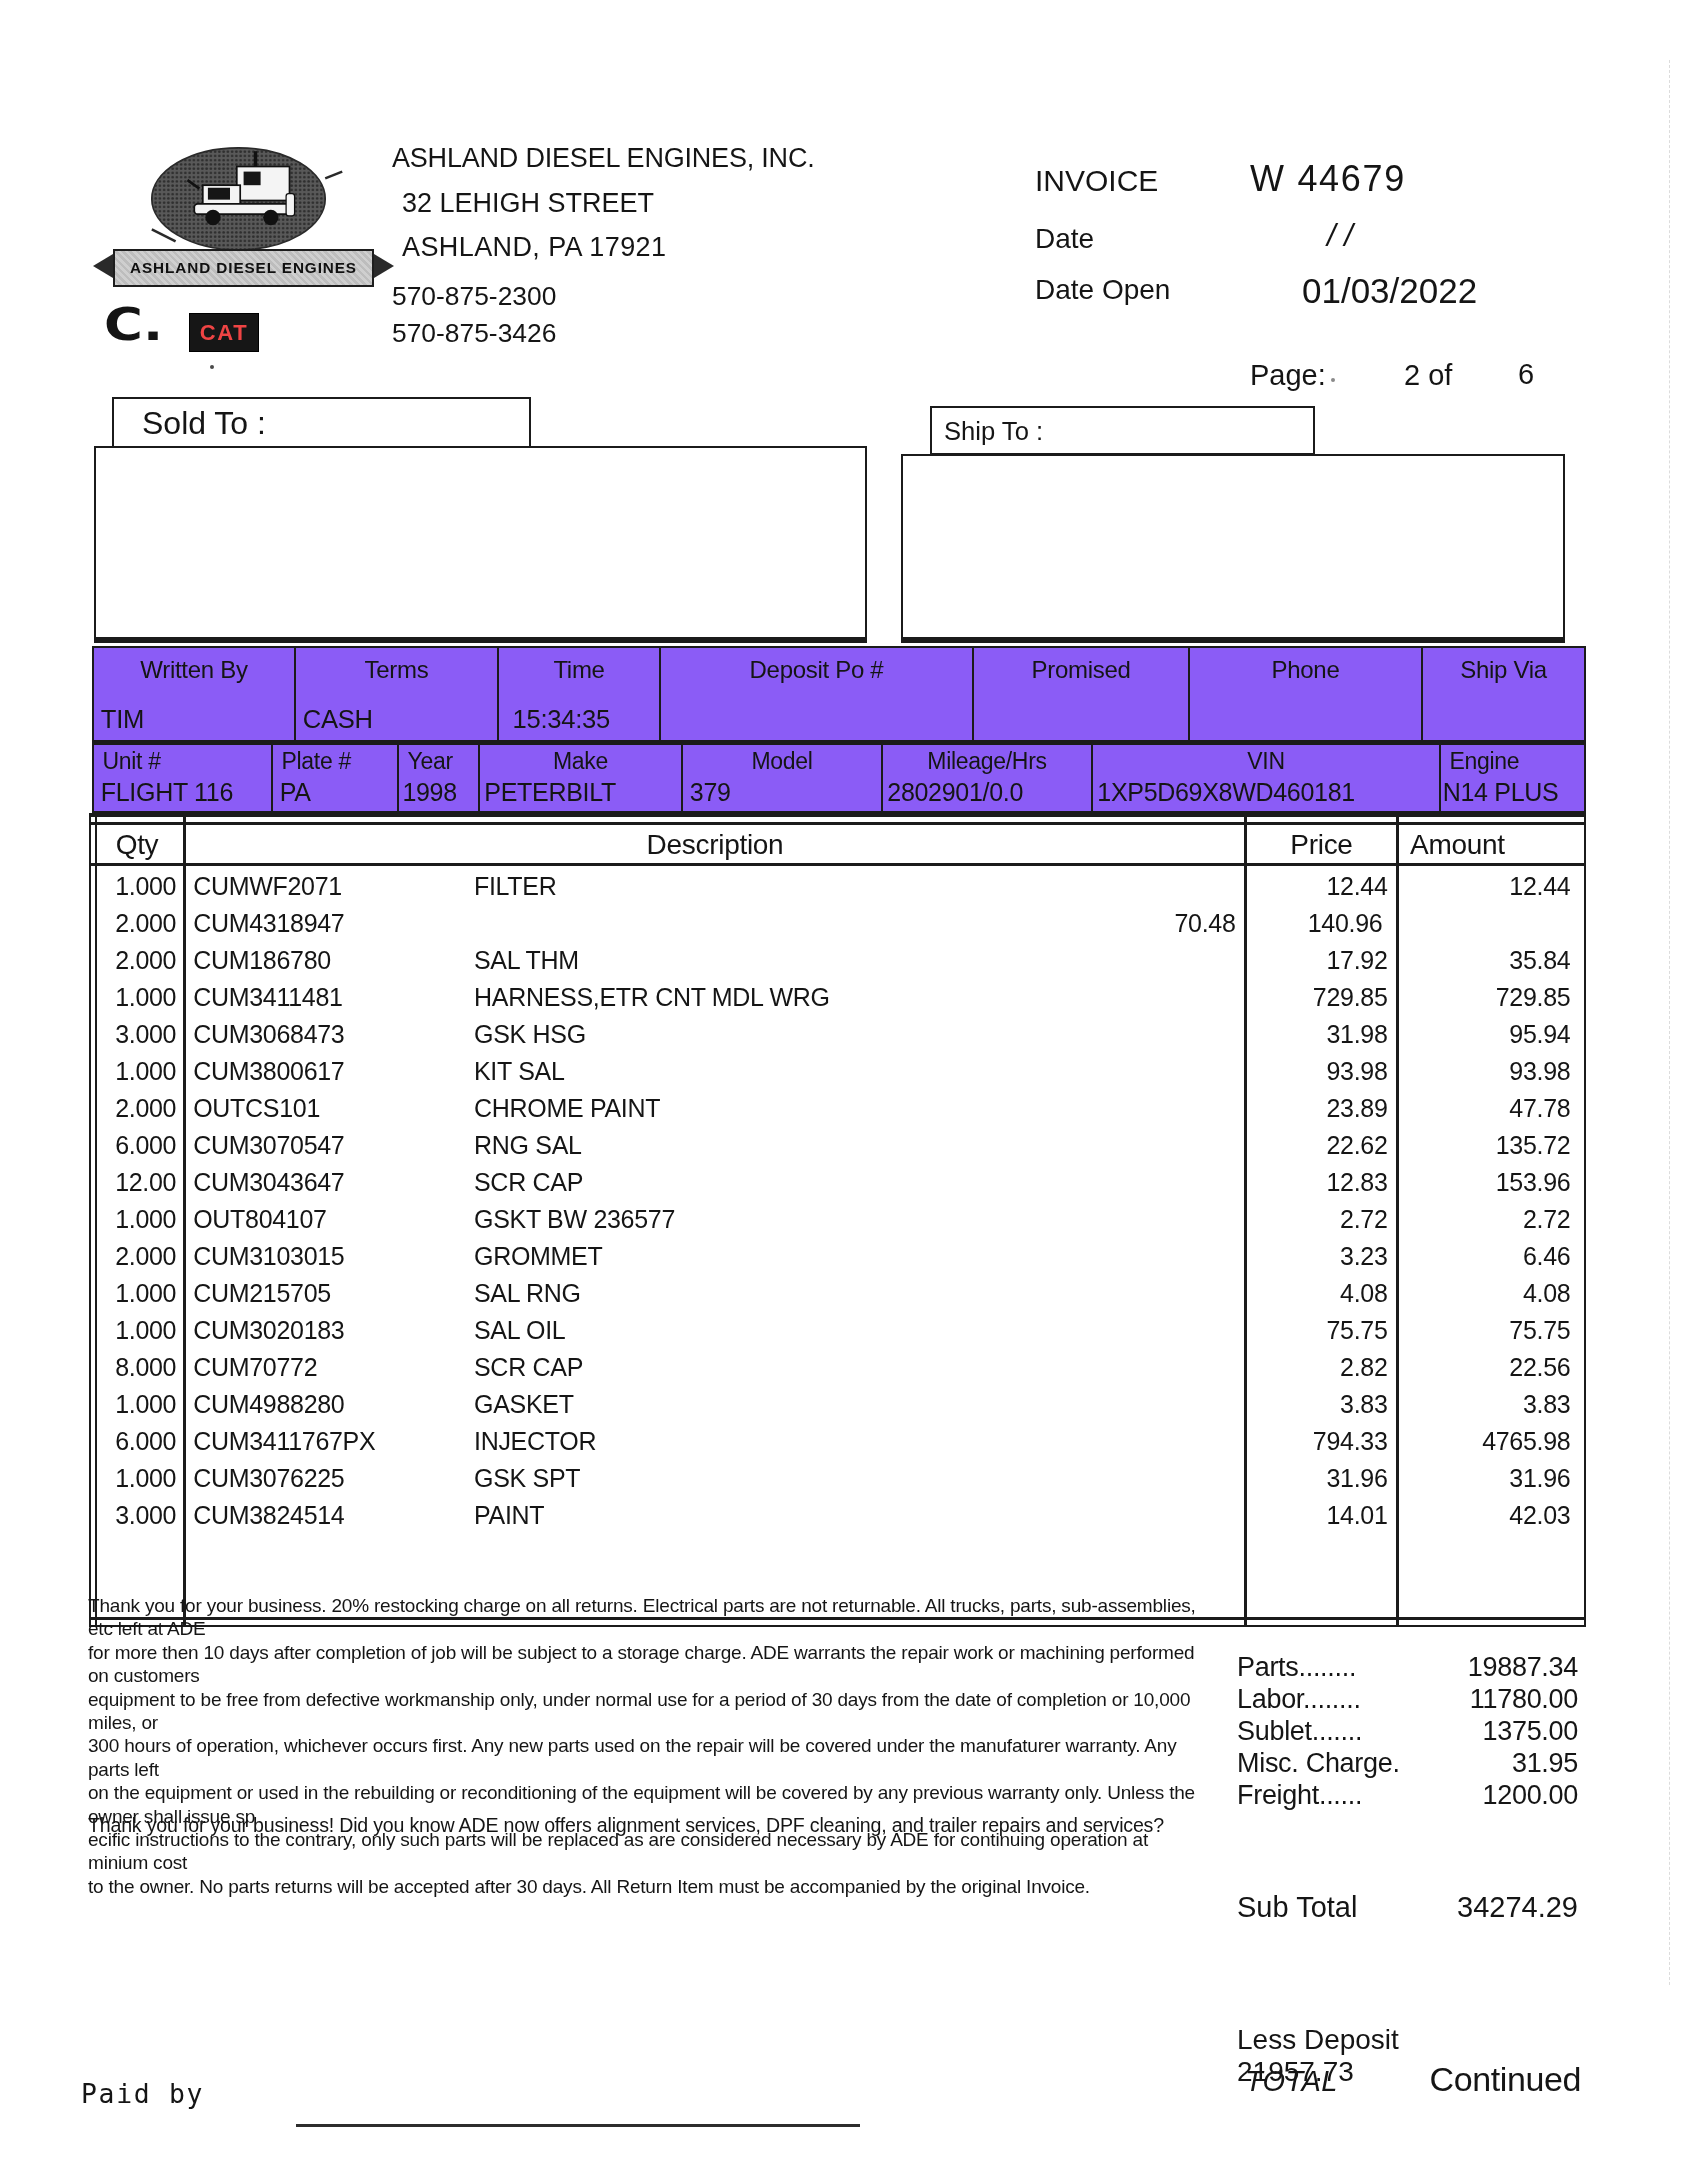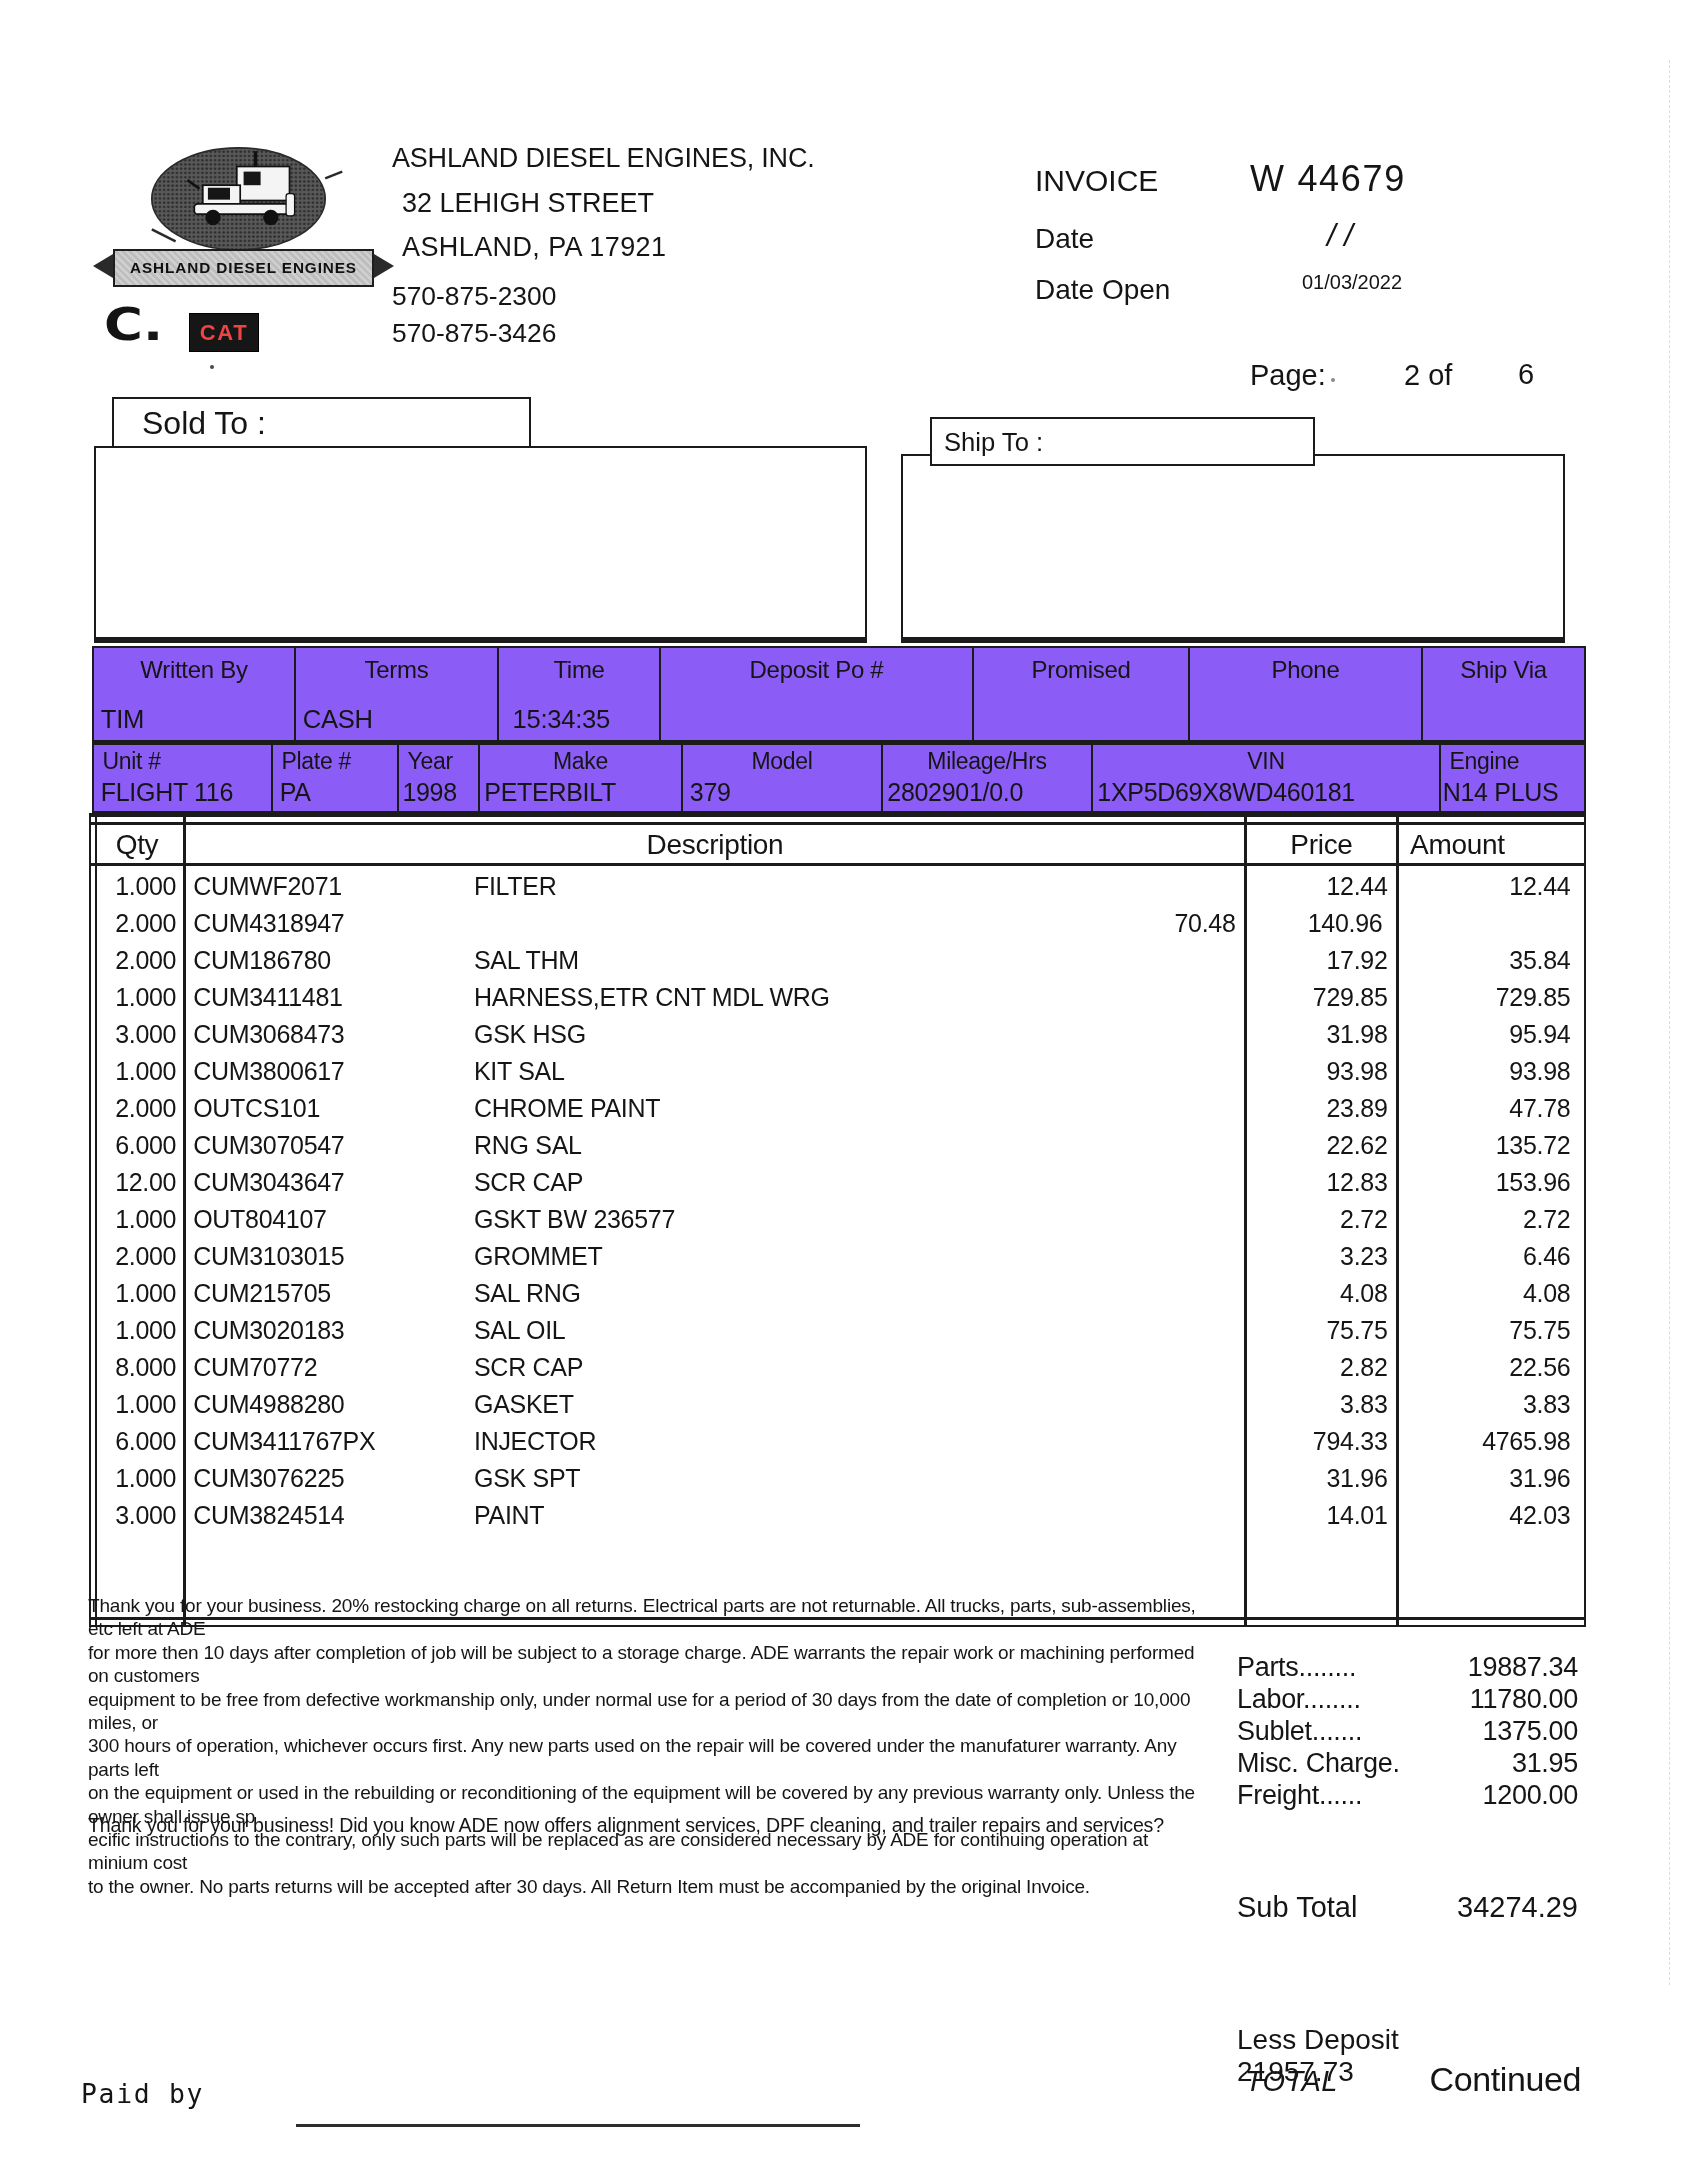--- a/index.html
+++ b/index.html
@@ -45,33 +45,33 @@
   .company-addr2{left:402px;top:232px;font-size:27px;letter-spacing:0.4px;}
   .company-phone1{left:392px;top:281px;font-size:26.4px;}
   .company-phone2{left:392px;top:318px;font-size:26.4px;}
 
   
   .invoice-label{left:1035px;top:164px;font-size:30px;}
   .invoice-number{left:1250px;top:158px;font-size:36px;letter-spacing:1.7px;}
   .date-label{left:1035px;top:223px;font-size:28px;}
   .date-value{left:1327px;top:218px;font-size:31px;font-style:italic;}
   .date-open-label{left:1035px;top:274px;font-size:28px;}
-  .date-open-value{left:1302px;top:271px;font-size:20px;}
+  .date-open-value{left:1302px;top:271px;font-size:35px;}
   .page-label{left:1250px;top:359px;font-size:29px;}
   .page-current{left:1404px;top:359px;font-size:29px;}
   .page-total{left:1518px;top:358px;font-size:29px;}
   .page-dot{left:1331px;top:378px;width:4.3px;height:4.3px;background:#8a8a8a;border-radius:50%;}
 
   
   .box{border:2.6px solid #1b1b1b;background:#fff;}
   .sold-to-tab{left:112px;top:397px;width:419px;height:51px;z-index:2;
     font-size:32px;line-height:48px;padding-left:28px;box-sizing:border-box;}
   .sold-to-box{left:94px;top:446px;width:769px;height:189px;border-bottom-width:6px;z-index:1;}
   .ship-to-tab{left:930px;top:406px;width:385px;height:49px;z-index:2;
-    font-size:25.6px;line-height:46px;padding-left:12px;box-sizing:border-box;margin-top:11px;}
+    font-size:25.6px;line-height:46px;padding-left:12px;box-sizing:border-box;}
   .ship-to-box{left:901px;top:454px;width:660px;height:181px;border-bottom-width:6px;z-index:1;}
 
   
   .info-row{left:92px;width:1494px;border:2.6px solid #1b1b1b;display:flex;box-sizing:border-box;background:#8b5cf6;}
   .order-row{top:646px;height:96px;}
   .vehicle-row{top:742px;height:71px;border-top-width:3.4px;}
   .cell{position:relative;border-right:2.6px solid #1b1b1b;box-sizing:border-box;flex:0 0 auto;}
   .cell:last-child{border-right:none;flex:1 1 auto;}
   .cell-label{text-align:center;padding-top:7.7px;font-size:24px;letter-spacing:-0.3px;}
   .vehicle-row .cell-label{padding-top:2.6px;font-size:23px;}

